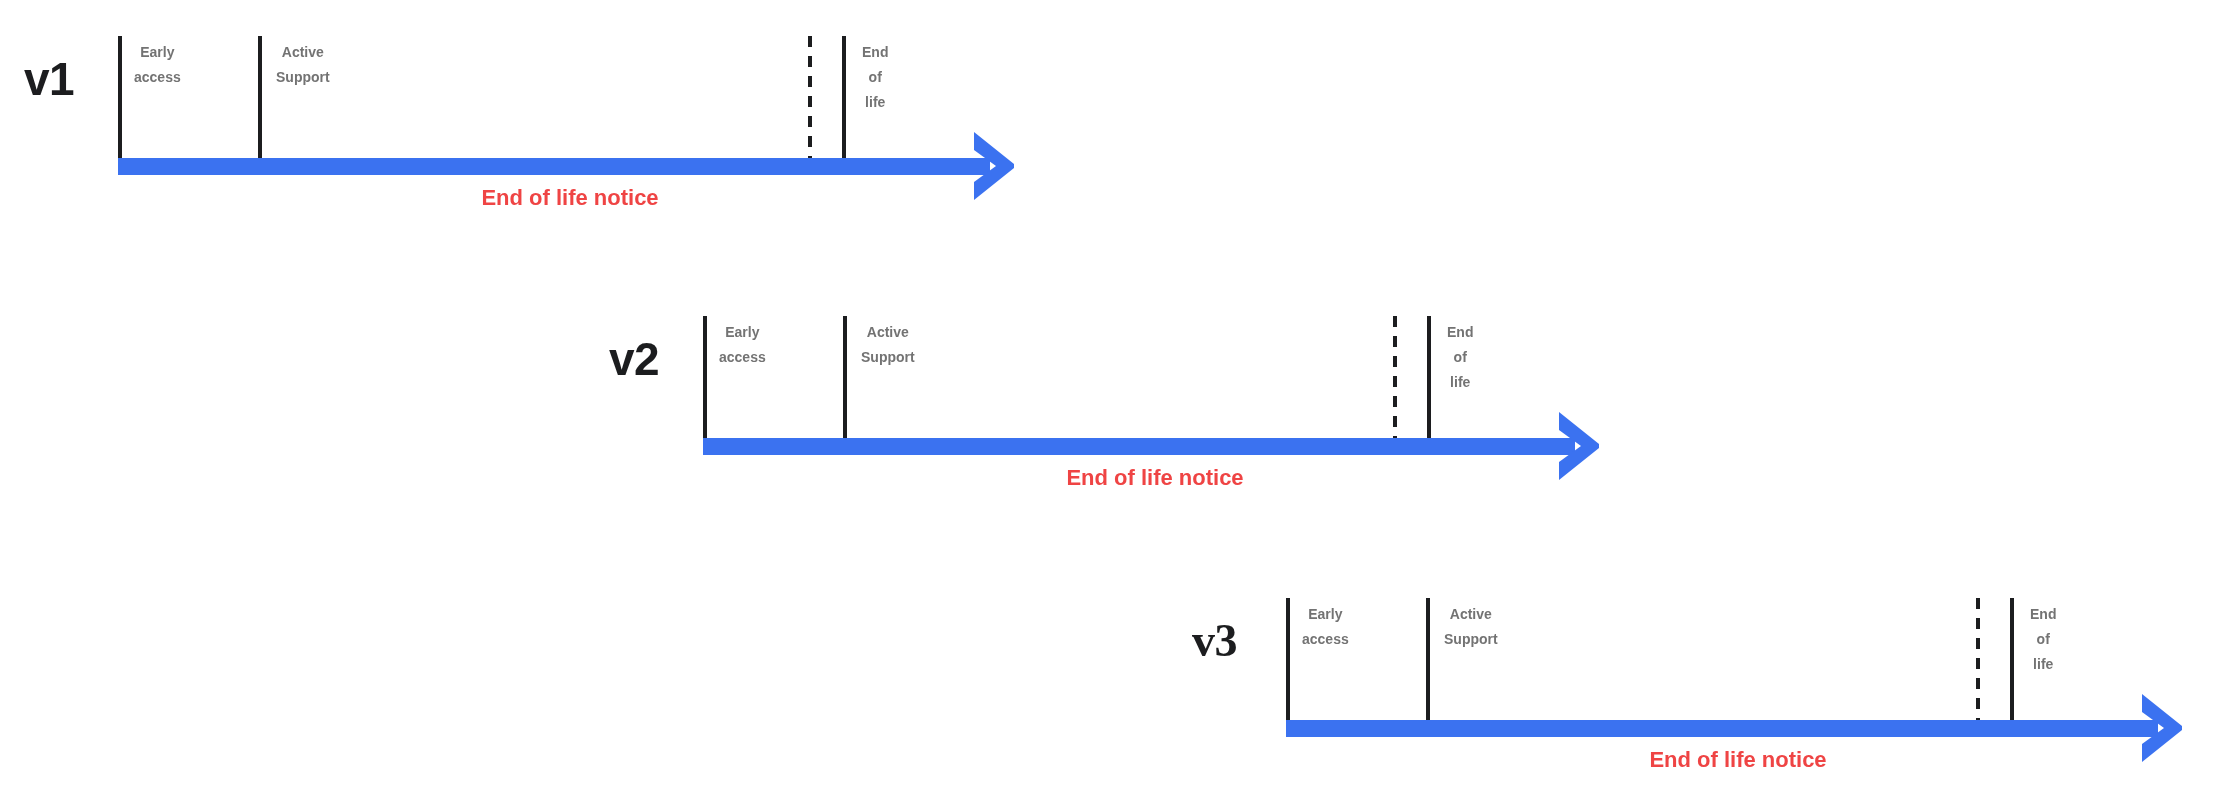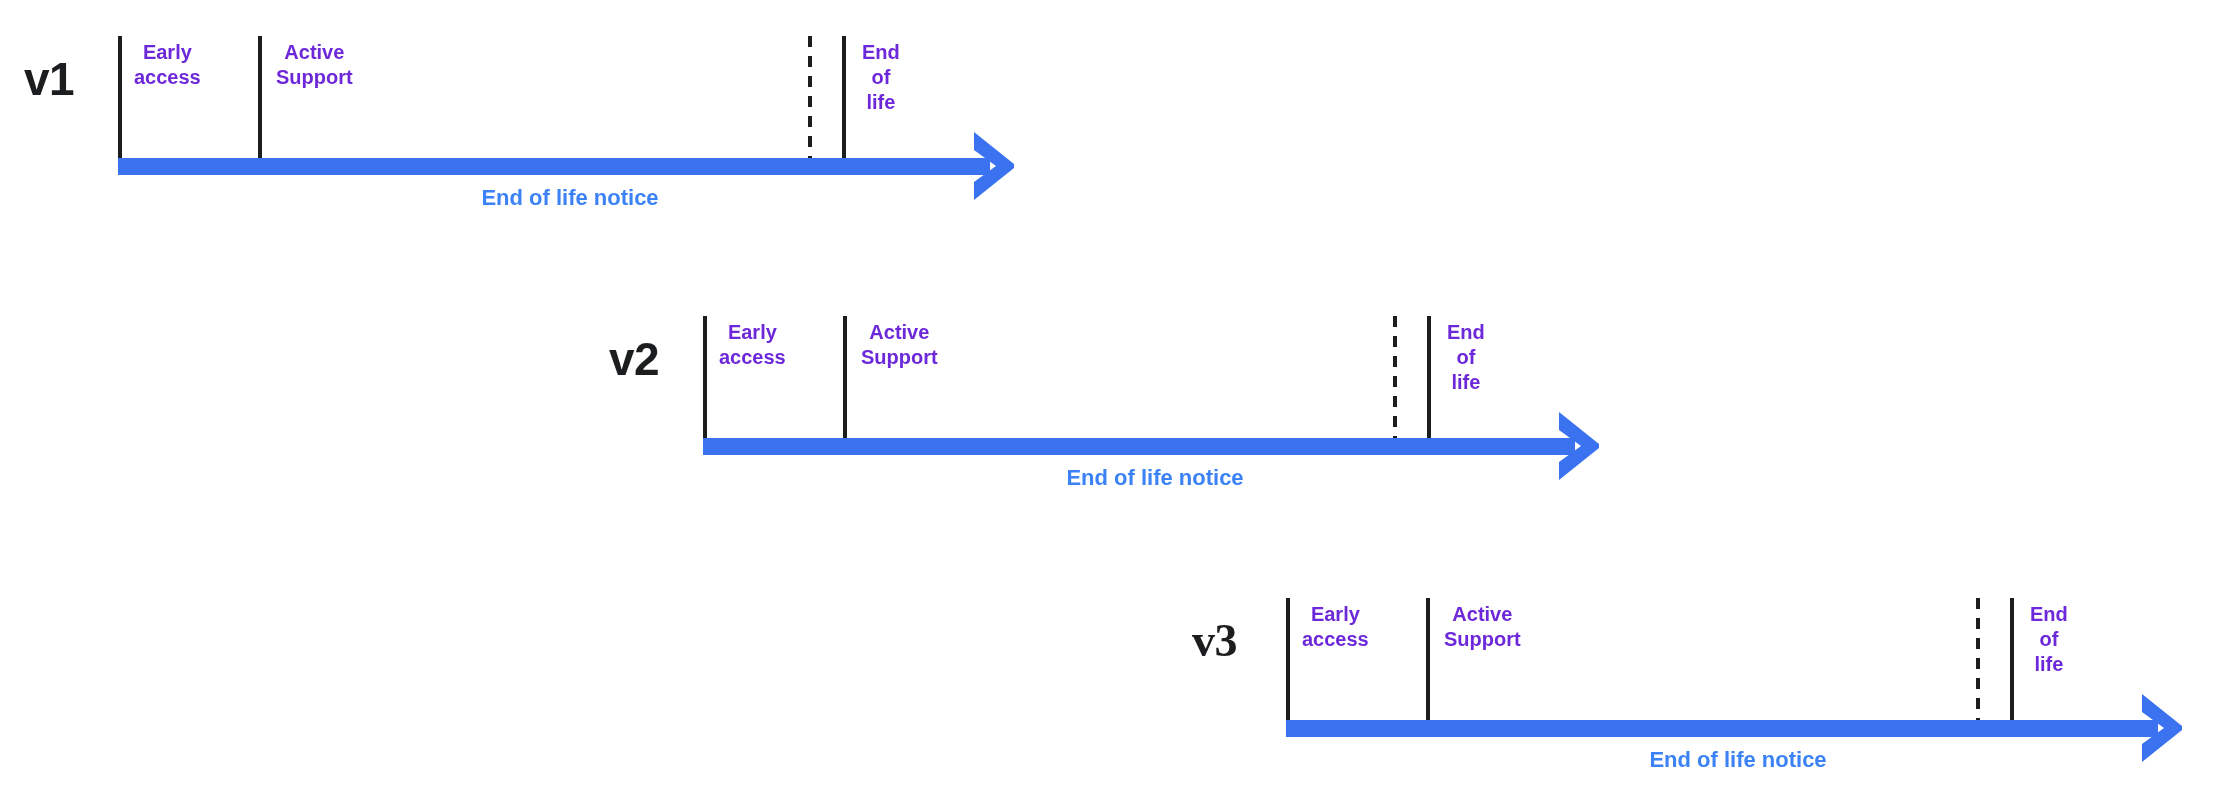--- a/index.html
+++ b/index.html
@@ -30,39 +30,39 @@
     position:absolute;width:4px;
     background:repeating-linear-gradient(
       to bottom,
       #1c1d1f 0px,#1c1d1f 11px,
       rgba(0,0,0,0) 11px,rgba(0,0,0,0) 20px);
   }
 
   
   .phase{
     position:absolute;
-    font-size:20px;font-weight:700;color:#6d28d9;
+    font-size:14px;font-weight:700;color:#737373;
     line-height:25px;white-space:pre-line;
   }
 
   
   .bar{
     position:absolute;height:17px;background:#3b72f0;
   }
   .arrowhead{
     position:absolute;
     width:52px;height:68px;
     overflow:visible;
   }
   .arrowhead svg{display:block;overflow:visible;}
 
   
   .notice{
     position:absolute;
-    font-size:22px;font-weight:700;color:#3b82f6;
+    font-size:22px;font-weight:700;color:#ef4444;
     white-space:nowrap;line-height:26px;
   }
 </style>
 </head>
 <body>
 
 <div class="canvas" id="canvas">
     <div class="row" style="left: 0px; top: 0px;">
       <div class="ver-label" style="left: 24px; top: 48px;">v1</div>
       <div class="vrule" style="left: 118px; top: 28px; height: 122px;"></div>

